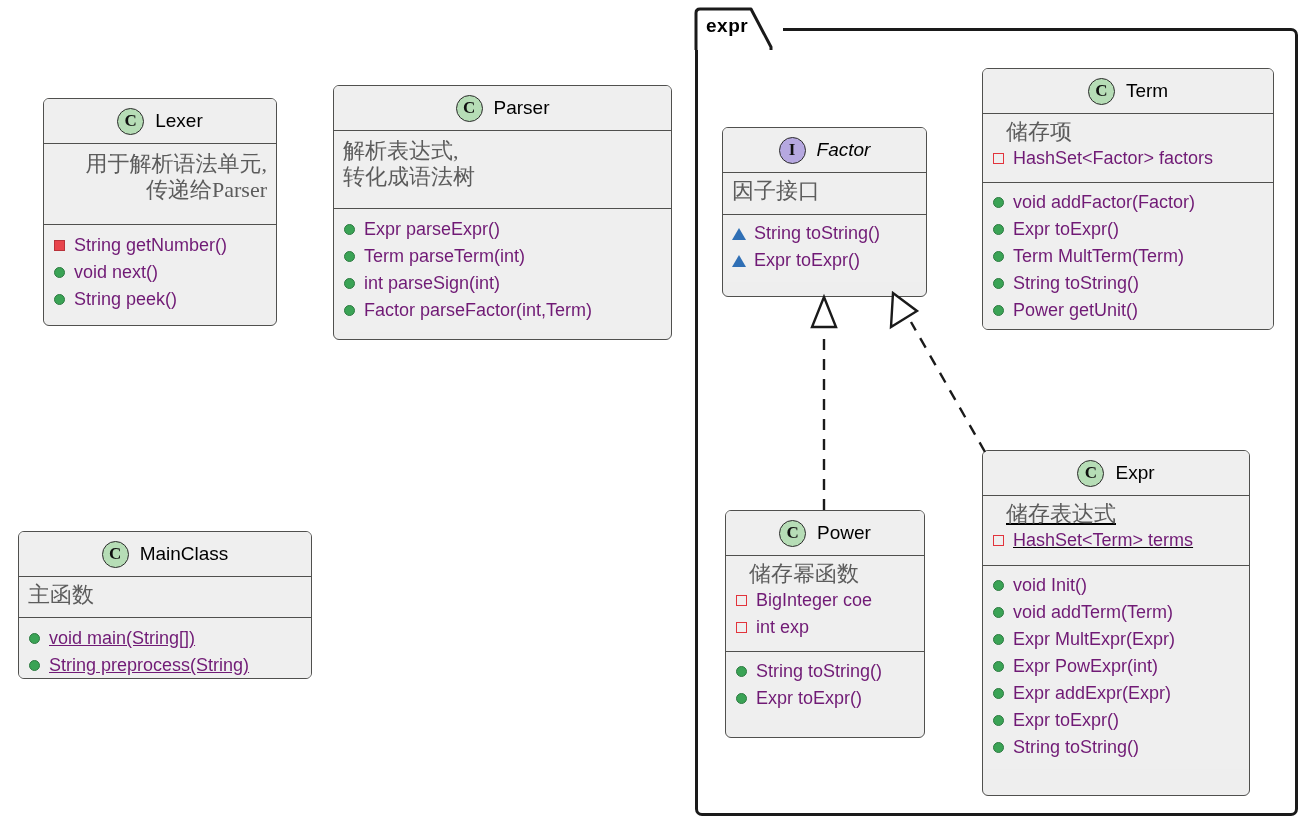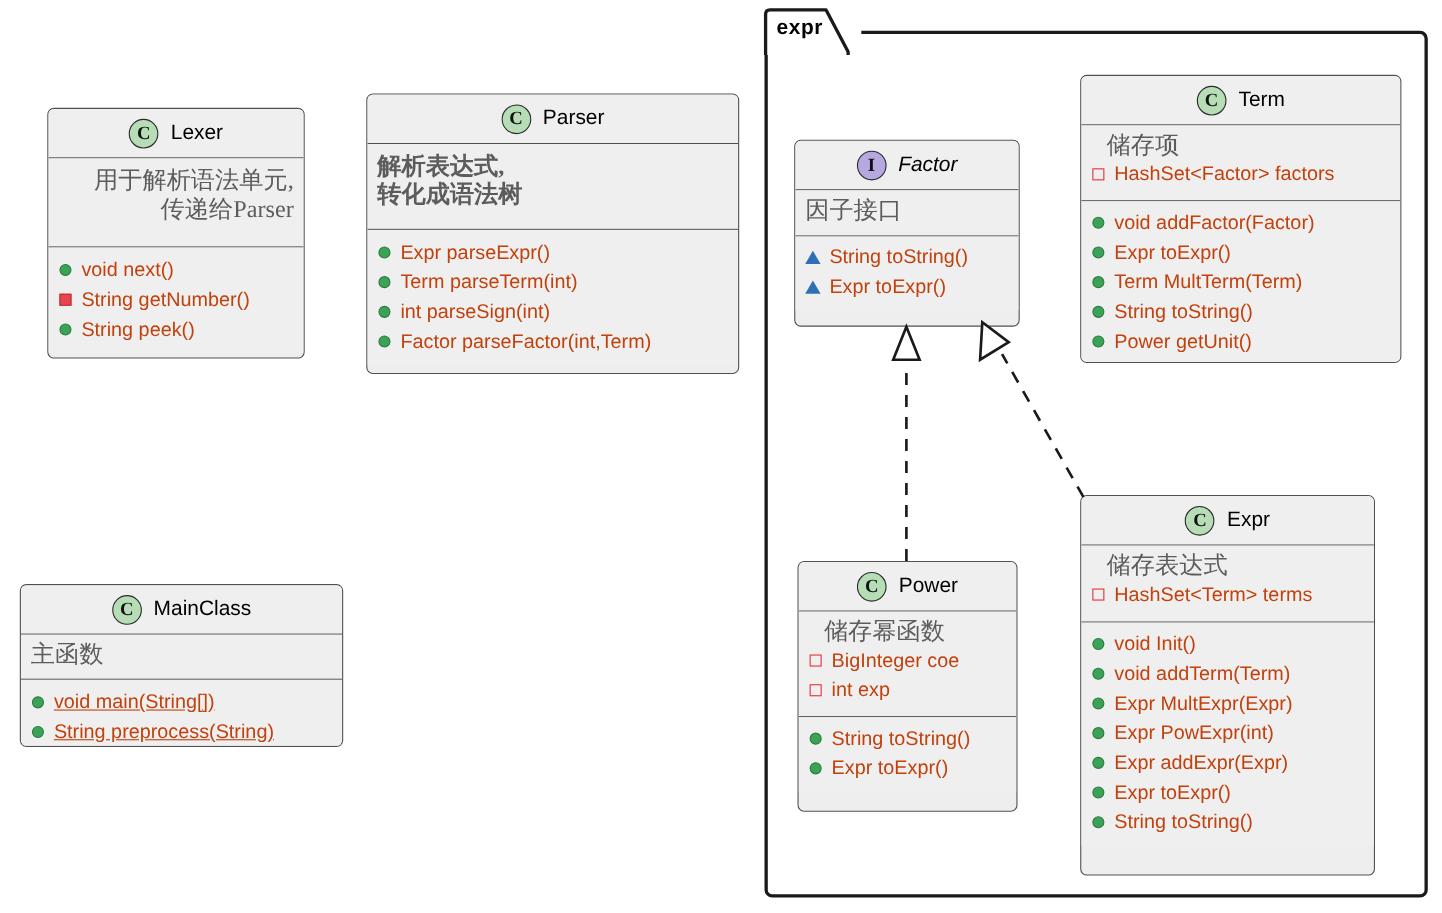--- a/index.html
+++ b/index.html
@@ -145,21 +145,21 @@
     width: 0; min-width: 0; height: 0;
     border-left: 7px solid transparent;
     border-right: 7px solid transparent;
     border-bottom: 12px solid #2f6fb5;
     background: none;
     margin-right: 8px;
     margin-left: 0;
   }
   .member .mtext {
     font-size: 18px;
-    color: #c2410c;
+    color: #701a75;
   }
   .member .mtext.static { text-decoration: underline; }
 
   svg.connector {
     position: absolute;
     left: 0;
     top: 0;
     overflow: visible;
     pointer-events: none;
   }
@@ -182,40 +182,40 @@
     <div class="uml-header">
       <span class="type-icon class-icon">C</span>
       <span class="uml-title">Lexer</span>
     </div>
     <div class="uml-section" style="height:81px;text-align:right;">
       <div class="desc-line">用于解析语法单元,</div>
       <div class="desc-line">传递给Parser</div>
     </div>
     <div class="uml-section last">
       <div class="member">
-        <span class="mk pub"></span>
-        <span class="mtext">void next()</span>
-      </div>
-      <div class="member">
         <span class="mk priv-m"></span>
         <span class="mtext">String getNumber()</span>
       </div>
       <div class="member">
         <span class="mk pub"></span>
+        <span class="mtext">void next()</span>
+      </div>
+      <div class="member">
+        <span class="mk pub"></span>
         <span class="mtext">String peek()</span>
       </div>
     </div>
   </div>
 
   <div class="umlbox" style="left:333px; top:85px; width:339px; height:255px;">
     <div class="uml-header">
       <span class="type-icon class-icon">C</span>
       <span class="uml-title">Parser</span>
     </div>
-    <div class="uml-section" style="height:78px;font-weight:bold;">
+    <div class="uml-section" style="height:78px;">
       <div class="desc-line">解析表达式,</div>
       <div class="desc-line">转化成语法树</div>
     </div>
     <div class="uml-section last">
       <div class="member">
         <span class="mk pub"></span>
         <span class="mtext">Expr parseExpr()</span>
       </div>
       <div class="member">
         <span class="mk pub"></span>
@@ -334,21 +334,21 @@
         <span class="mtext">Expr toExpr()</span>
       </div>
     </div>
   </div>
 
   <div class="umlbox" style="left:982px; top:450px; width:268px; height:346px;">
     <div class="uml-header">
       <span class="type-icon class-icon">C</span>
       <span class="uml-title">Expr</span>
     </div>
-    <div class="uml-section" style="height:70px; padding-top:5px;">
+    <div class="uml-section" style="height:70px; padding-top:5px;text-decoration:underline;">
       <div class="desc-line indent">储存表达式</div>
       <div class="member">
         <span class="mk priv-f"></span>
         <span class="mtext">HashSet&lt;Term&gt; terms</span>
       </div>
     </div>
     <div class="uml-section last" style="padding-top:6px;">
       <div class="member">
         <span class="mk pub"></span>
         <span class="mtext">void Init()</span>

